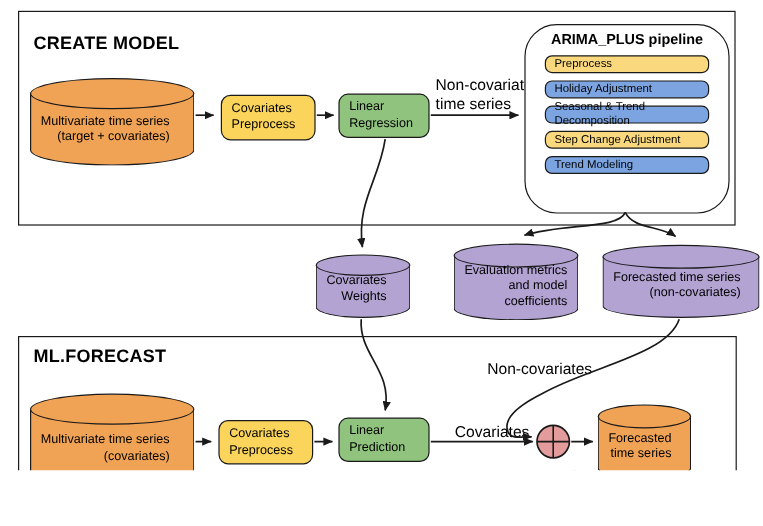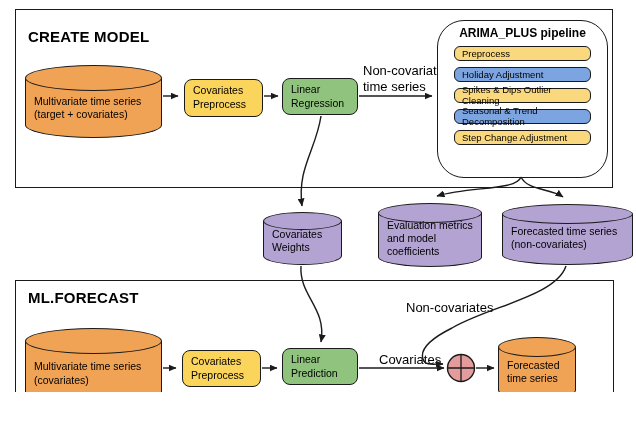--- a/index.html
+++ b/index.html
@@ -27,21 +27,21 @@
   }
   .cyl .bod {
     position:absolute; left:0; right:0; top:calc(var(--e)/2); bottom:0;
     background:var(--fill); border:1.5px solid #1a1a1a; border-top:none;
     border-radius:0 0 50% 50% / 0 0 calc(var(--e)/2) calc(var(--e)/2);
     box-sizing:border-box; z-index:1;
   }
   .cyl .label {
     position:absolute; left:9px; right:3px; top:calc(var(--e) - 8px); bottom:5px;
     display:flex; align-items:center; z-index:3;
-    font-size:10.5px; line-height:1.25; white-space:pre-line;
+    font-size:10.5px; line-height:1.25; white-space:pre-line;text-align:right;
   }
   .cyl-orange { --fill:var(--orange); }
   .cyl-purple { --fill:var(--purple); }
 
   
   .node {
     position:absolute; box-sizing:border-box; border:1.5px solid #1a1a1a;
     border-radius:8px; display:flex; align-items:center; padding-left:8px;
     font-size:10.5px; line-height:1.3; white-space:pre-line; z-index:2;
   }
@@ -103,23 +103,23 @@
 Regression</span>
   </div>
 
   <div class="lbl lbl-noncov-ts">Non-covariates
 time series</div>
 
   <div class="pipeline">
     <div class="pipeline-title">ARIMA_PLUS pipeline</div>
     <div class="chip chip-yellow">Preprocess</div>
     <div class="chip chip-blue">Holiday Adjustment</div>
-    <div class="chip chip-yellow">Spikes &amp; Dips Outlier Cleaning</div>
     <div class="chip chip-blue">Seasonal &amp; Trend Decomposition</div>
     <div class="chip chip-yellow">Step Change Adjustment</div>
+    <div class="chip chip-blue">Trend Modeling</div>
   </div>
 
   <div class="cyl cyl-purple" style="left:263px; top:212px; width:79px; height:53px; --e:18px;">
     <div class="cap"></div>
     <div class="bod"></div>
     <div class="label">Covariates
 Weights</div>
   </div>
 
   <div class="cyl cyl-purple" style="left:378px; top:203px; width:104px; height:64px; --e:20px;">

